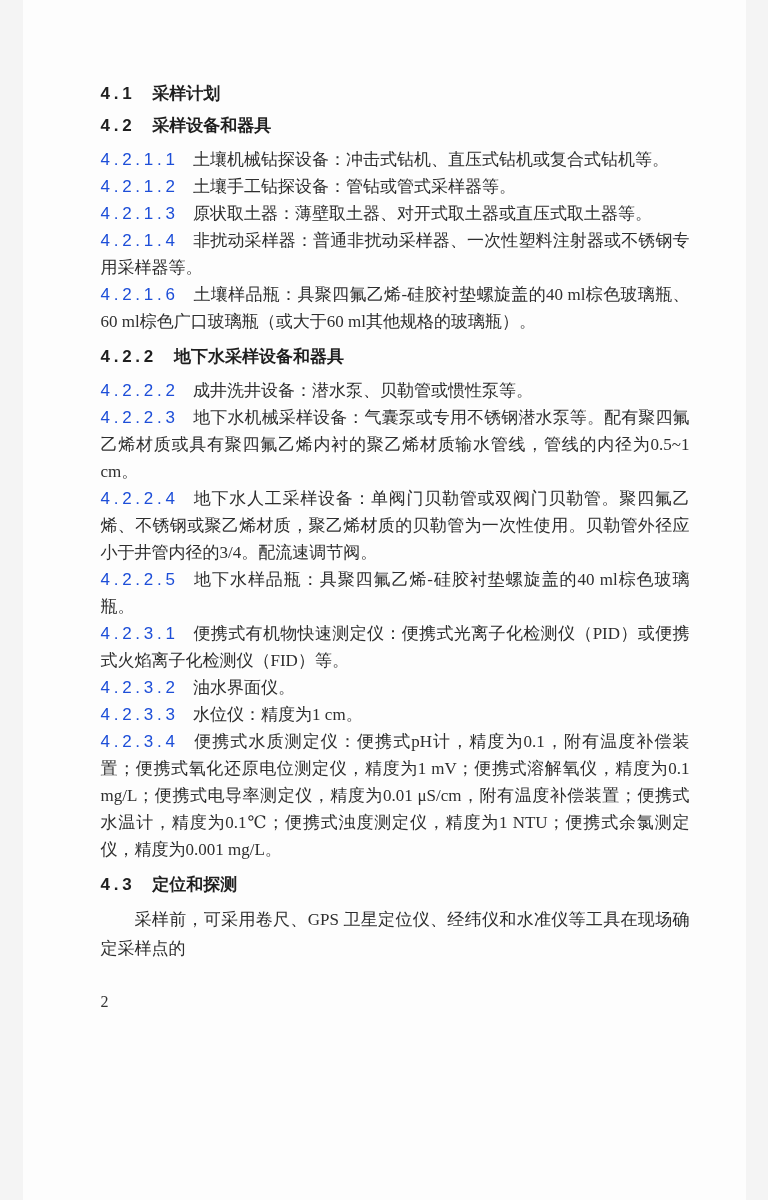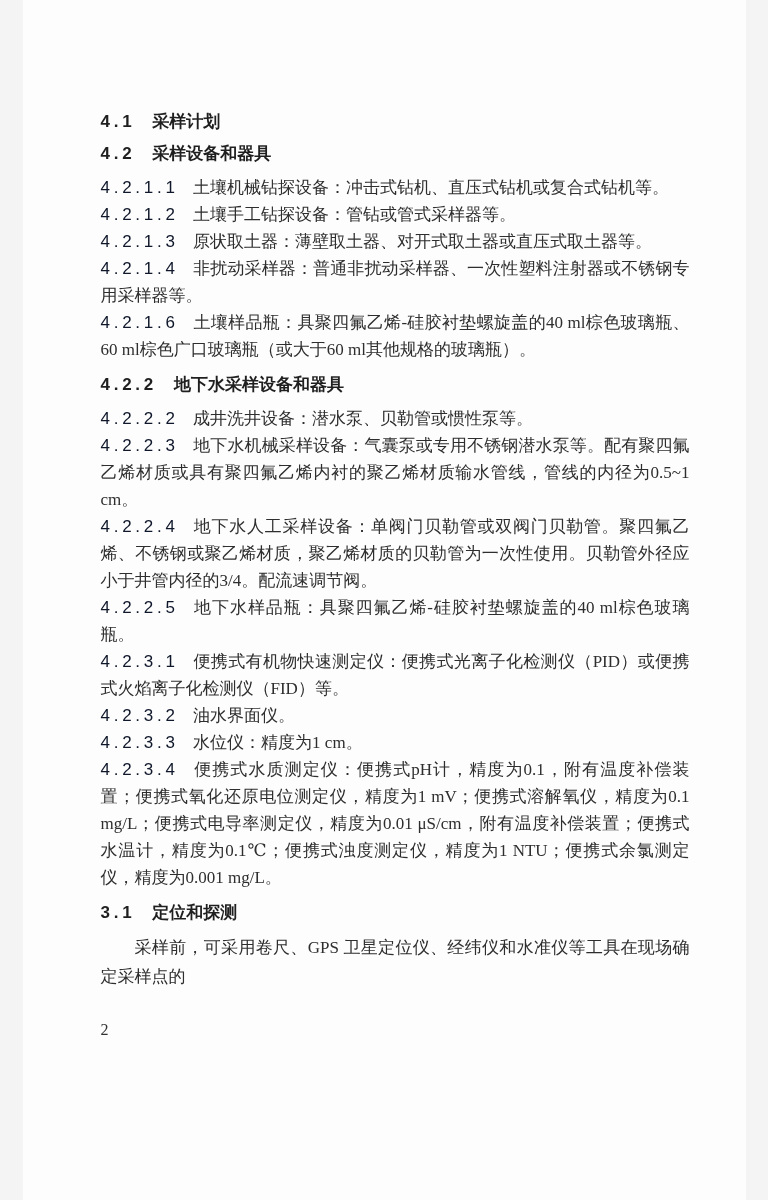--- a/index.html
+++ b/index.html
@@ -7,21 +7,21 @@
     padding: 0;
     background: #f4f4f4;
   }
   .page {
     position: relative;
     width: 723px;
     height: 1200px;
     margin: 0 auto;
     background: #fdfdfd;
     box-sizing: border-box;
-    padding: 100px 56px 40px 78px;
+    padding: 72px 56px 40px 78px;
     overflow: hidden;
     color: #2e2e2e;
     font-family: "Liberation Serif", "DejaVu Serif", serif;
     font-size: 17px;
   }
   
   .h2, .h3 {
     font-family: "Liberation Sans", "DejaVu Sans", sans-serif;
     font-weight: bold;
     color: #1f1f1f;
@@ -37,21 +37,21 @@
   
   .clause {
     margin: 0;
     line-height: 27px;
     text-align: justify;
   }
   .clause .num {
     font-family: "Liberation Sans", "DejaVu Sans", sans-serif;
     letter-spacing: 0.22em;
     margin-right: 0.85em;
-    color: #0f172a;
+    color: #1d4ed8;
   }
   
   .para {
     margin: 4px 0 4px 0;
     line-height: 29px;
     text-indent: 2em;
     text-align: justify;
   }
   .page-number {
     margin-top: 30px;
@@ -74,17 +74,17 @@
       <p class="clause"><span class="num">4.2.1.6</span><span class="txt">土壤样品瓶：具聚四氟乙烯-硅胶衬垫螺旋盖的40 ml棕色玻璃瓶、60 ml棕色广口玻璃瓶（或大于60 ml其他规格的玻璃瓶）。</span></p>
       <p class="h3"><span class="num">4.2.2</span><span class="txt">地下水采样设备和器具</span></p>
       <p class="clause"><span class="num">4.2.2.2</span><span class="txt">成井洗井设备：潜水泵、贝勒管或惯性泵等。</span></p>
       <p class="clause"><span class="num">4.2.2.3</span><span class="txt">地下水机械采样设备：气囊泵或专用不锈钢潜水泵等。配有聚四氟乙烯材质或具有聚四氟乙烯内衬的聚乙烯材质输水管线，管线的内径为0.5~1 cm。</span></p>
       <p class="clause"><span class="num">4.2.2.4</span><span class="txt">地下水人工采样设备：单阀门贝勒管或双阀门贝勒管。聚四氟乙烯、不锈钢或聚乙烯材质，聚乙烯材质的贝勒管为一次性使用。贝勒管外径应小于井管内径的3/4。配流速调节阀。</span></p>
       <p class="clause"><span class="num">4.2.2.5</span><span class="txt">地下水样品瓶：具聚四氟乙烯-硅胶衬垫螺旋盖的40 ml棕色玻璃瓶。</span></p>
       <p class="clause"><span class="num">4.2.3.1</span><span class="txt">便携式有机物快速测定仪：便携式光离子化检测仪（PID）或便携式火焰离子化检测仪（FID）等。</span></p>
       <p class="clause"><span class="num">4.2.3.2</span><span class="txt">油水界面仪。</span></p>
       <p class="clause"><span class="num">4.2.3.3</span><span class="txt">水位仪：精度为1 cm。</span></p>
       <p class="clause"><span class="num">4.2.3.4</span><span class="txt">便携式水质测定仪：便携式pH计，精度为0.1，附有温度补偿装置；便携式氧化还原电位测定仪，精度为1 mV；便携式溶解氧仪，精度为0.1 mg/L；便携式电导率测定仪，精度为0.01 μS/cm，附有温度补偿装置；便携式水温计，精度为0.1℃；便携式浊度测定仪，精度为1 NTU；便携式余氯测定仪，精度为0.001 mg/L。</span></p>
-      <p class="h2"><span class="num">3.1</span><span class="txt">定位和探测</span></p>
+      <p class="h2"><span class="num">4.3</span><span class="txt">定位和探测</span></p>
       <p class="para"><span>采样前，可采用卷尺、GPS 卫星定位仪、经纬仪和水准仪等工具在现场确定采样点的</span></p>
     </div>
   <div class="page-number">2</div>
 </div>
 
 </body></html>

